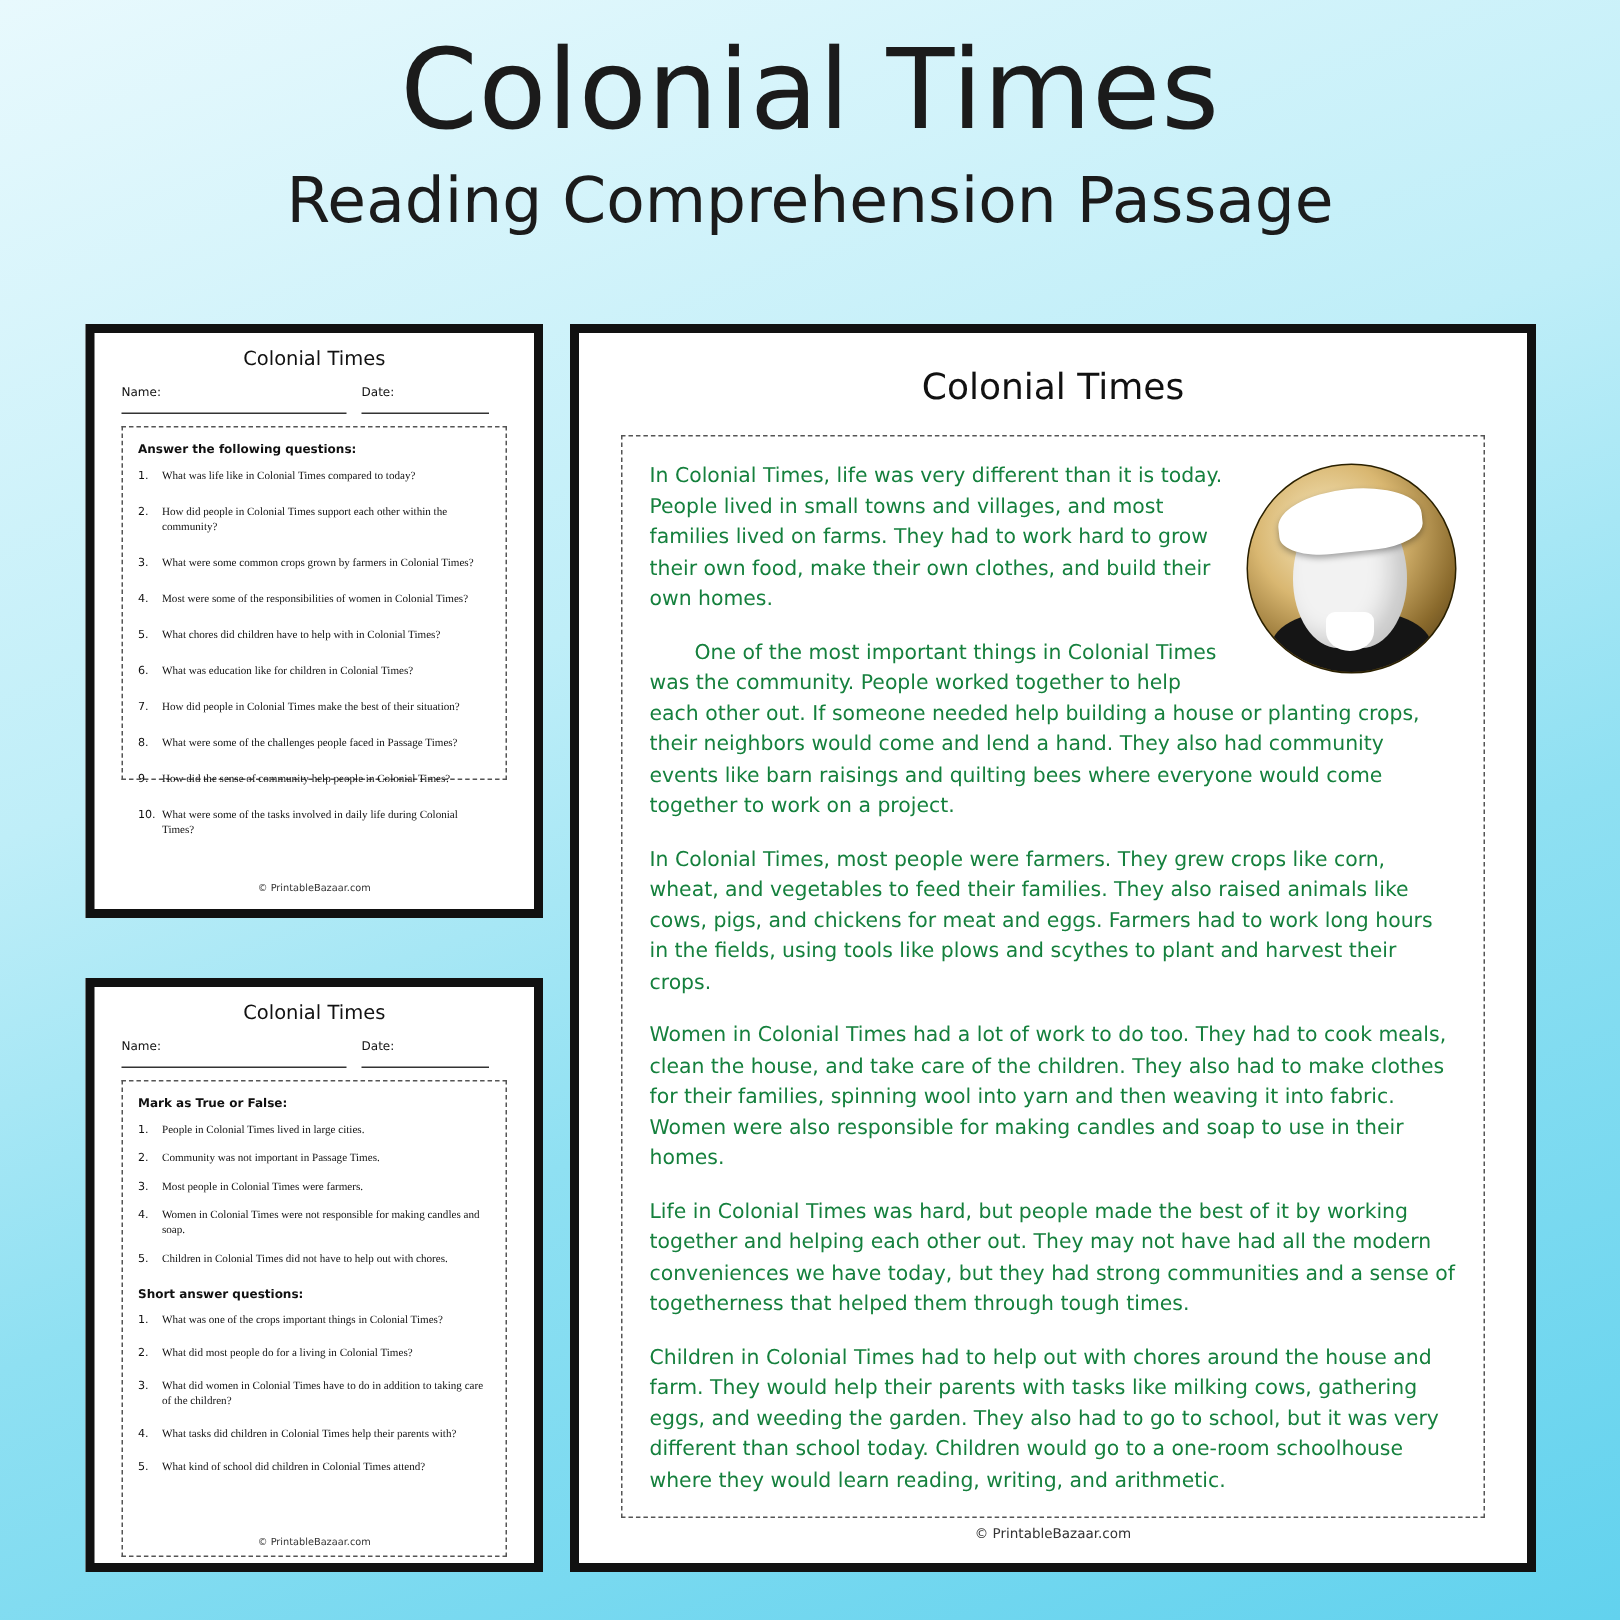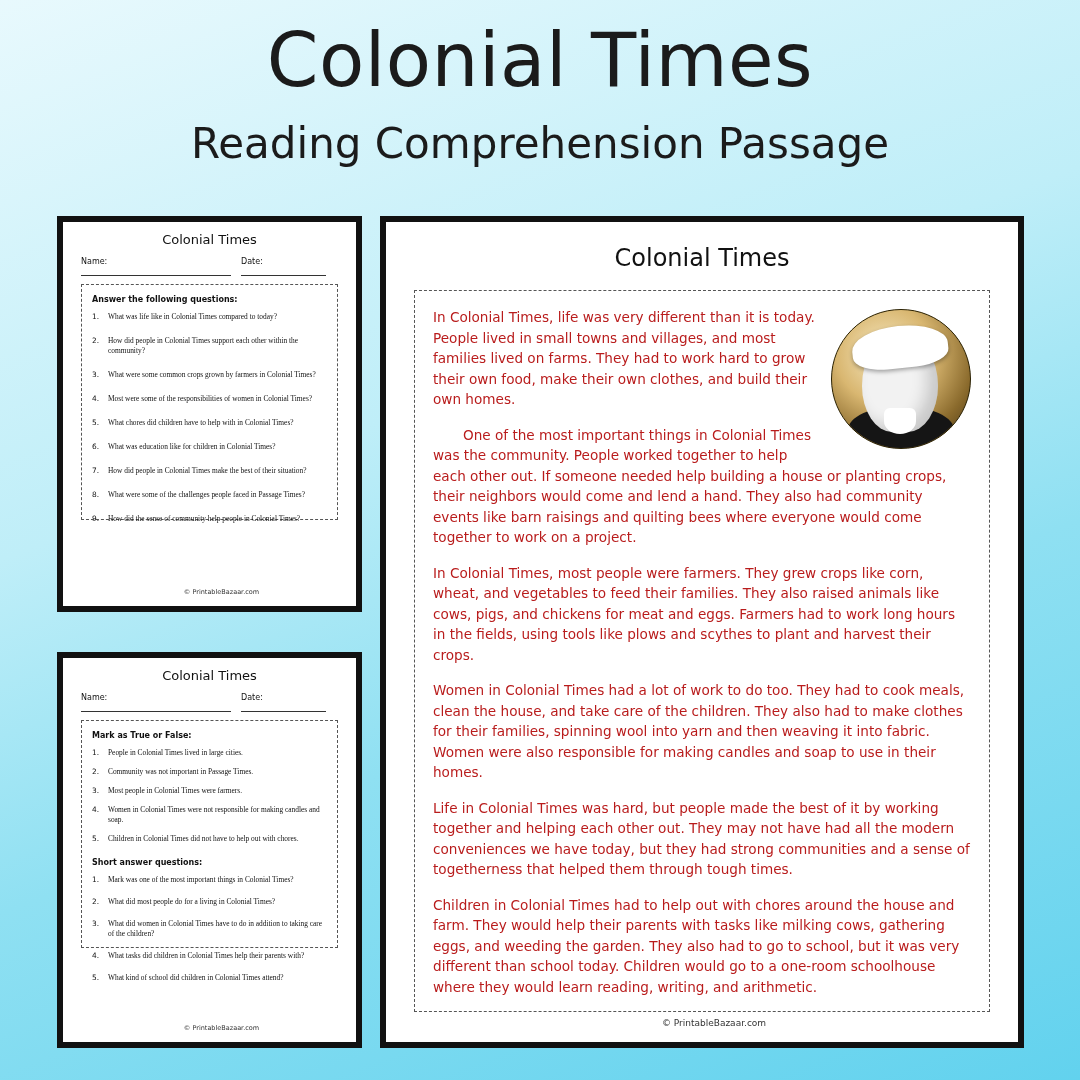--- a/index.html
+++ b/index.html
@@ -32,21 +32,21 @@
     line-height: 84px;
     font-weight: 400;
     color: #1b1b1b;
     letter-spacing: 0.5px;
   }
   .title-sub {
     font-size: 42px;
     line-height: 52px;
     font-weight: 400;
     color: #1b1b1b;
-    margin-top: 16px;
+    margin-top: 6px;
   }
 
   
   .sheet {
     position: absolute;
     background: #ffffff;
     border: 6px solid #111111;
     box-sizing: border-box;
   }
   .sheet-q1 { left: 57px;  top: 216px; width: 305px; height: 396px; }
@@ -76,21 +76,21 @@
   .nd-name { width: 150px; }
   .nd-date { width: 85px; }
 
   .dashbox {
     border: 1px dashed #555;
     margin: 8px 18px 0 18px;
     padding: 8px 10px;
     box-sizing: border-box;
   }
   .sheet-q1 .dashbox { height: 236px; }
-  .sheet-q2 .dashbox { height: 228px; }
+  .sheet-q2 .dashbox { height: 318px; }
 
   .prompt {
     font-size: 8px;
     font-weight: bold;
     color: #111;
     margin: 2px 0 8px 0;
   }
   .prompt-2 { margin-top: 14px; }
 
   ol.qlist {
@@ -111,40 +111,40 @@
   ol.tflist li { margin-bottom: 9px; }
   ol.salist li { margin-bottom: 12px; }
 
   .credit {
     text-align: center;
     font-size: 6.5px;
     color: #333;
     position: absolute;
     bottom: 10px;
     width: 100%;
-    left: 12px;
+    left: 0;
   }
   .sheet-passage .credit {
     font-size: 9px;
     bottom: 14px;
   }
 
   
   .passage-box {
     border: 1px dashed #555;
     margin: 18px 28px 0 28px;
     padding: 16px 18px 12px 18px;
     box-sizing: border-box;
     height: 722px;
     position: relative;
   }
   .passage-box p {
     font-size: 13.6px;
     line-height: 20.5px;
-    color: #b91c1c;
+    color: #15803d;
     margin: 0 0 15px 0;
     text-align: left;
   }
   .passage-box p.indent-para { text-indent: 30px; }
   .portrait {
     float: right;
     width: 138px;
     height: 138px;
     margin: 2px 0 6px 14px;
     border-radius: 50%;
@@ -233,20 +233,24 @@
             <span class="txt">How did people in Colonial Times make the best of their situation?</span>
           </li>
         <li>
             <span class="num">8.</span>
             <span class="txt">What were some of the challenges people faced in Passage Times?</span>
           </li>
         <li>
             <span class="num">9.</span>
             <span class="txt">How did the sense of community help people in Colonial Times?</span>
           </li>
+        <li>
+            <span class="num">10.</span>
+            <span class="txt">What were some of the tasks involved in daily life during Colonial Times?</span>
+          </li>
       </ol>
     </div>
     <div class="credit">© PrintableBazaar.com</div>
   </div>
 
   <div class="sheet sheet-q2">
     <div class="sheet-title">Colonial Times</div>
     <div class="namedate">
       <span><span>Name:</span><span class="line nd-name">&nbsp;</span></span>
       <span><span>Date:</span><span class="line nd-date">&nbsp;</span></span>
@@ -272,21 +276,21 @@
           </li>
         <li>
             <span class="num">5.</span>
             <span class="txt">Children in Colonial Times did not have to help out with chores.</span>
           </li>
       </ol>
       <div class="prompt prompt-2">Short answer questions:</div>
       <ol class="qlist salist">
         <li>
             <span class="num">1.</span>
-            <span class="txt">Mark was one of the most important things in Colonial Times?</span>
+            <span class="txt">What was one of the crops important things in Colonial Times?</span>
           </li>
         <li>
             <span class="num">2.</span>
             <span class="txt">What did most people do for a living in Colonial Times?</span>
           </li>
         <li>
             <span class="num">3.</span>
             <span class="txt">What did women in Colonial Times have to do in addition to taking care of the children?</span>
           </li>
         <li>

